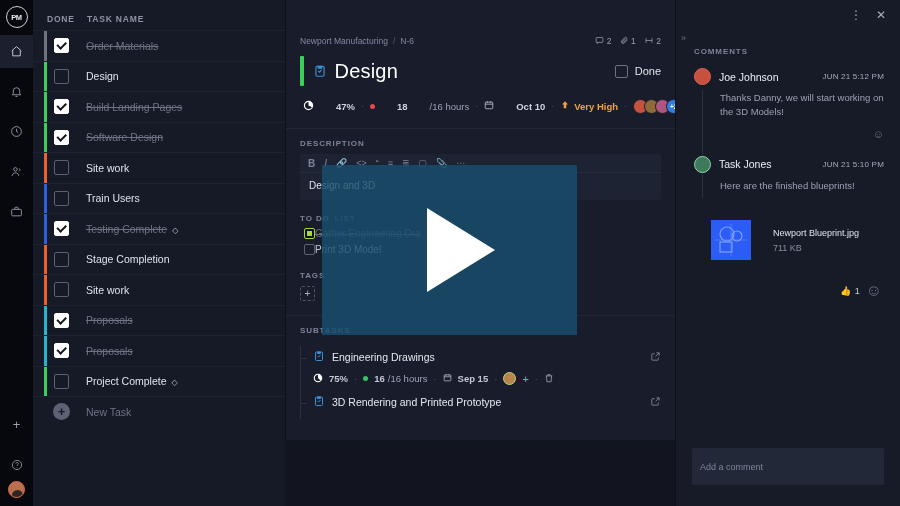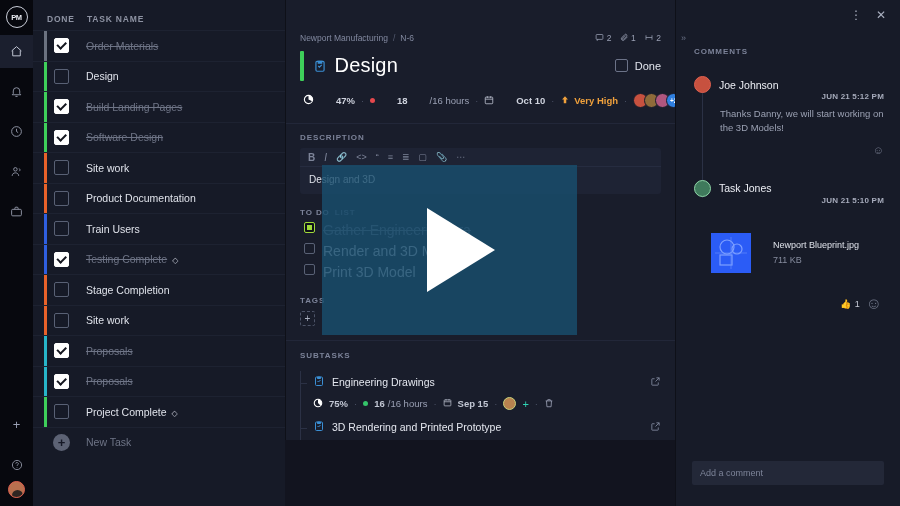--- a/index.html
+++ b/index.html
@@ -125,21 +125,21 @@
   .sect-label { font-size:8px; letter-spacing:0.9px; color:#7c8399; font-weight:bold; padding:10px 14px 0 14px;}
   .editor { margin:6px 14px 0 14px; background:#1e2334; border-radius:3px; }
   .editor-toolbar { display:flex; align-items:center; gap:9px; height:19px; padding:0 8px; border-bottom:1px solid #262c40; color:#7a melhor;}
   .editor-toolbar { color:#7d8499; font-size:9px; }
   .editor-toolbar b,.editor-toolbar i { font-size:10px; }
   .editor-body { padding:7px 9px 9px 9px; font-size:10px; color:#dfe2ea; }
 
   .todo-head { display:flex; align-items:baseline; gap:5px; padding:14px 14px 0 14px;}
   .todo-head .t1 { font-size:8px;letter-spacing:0.9px;color:#7c8399;font-weight:bold;}
   .todo-head .t2 { font-size:8px;letter-spacing:0.9px;color:#5d6479;font-weight:bold;}
-  .todo-item { display:flex; align-items:flex-start; gap:8px; padding:5px 14px 0 18px; font-size:14px; color:#c6cad6;}
+  .todo-item { display:flex; align-items:flex-start; padding:5px 14px 0 18px; font-size:10px; color:#c6cad6;}
   .todo-cb { width:11px;height:11px;border:1.3px solid #59melhor; }
   .todo-cb { border:1.3px solid #596175; border-radius:2px; flex:0 0 11px;}
   .todo-cb.filled { background:#0e1018; border-color:#9fd93a; display:flex;align-items:center;justify-content:center;}
   .todo-cb.filled::after{content:"";width:5px;height:5px;background:#9fd93a;}
   .todo-item.done span { color:#666d81; text-decoration:line-through;}
 
   .tags-sect { padding:16px 14px 0 14px;}
   .tag-add{ width:15px;height:15px;border:1px dashed #4d5468;border-radius:2px;color:#aab0c0;
             display:flex;align-items:center;justify-content:center;font-size:10px;margin-top:6px;}
 
@@ -160,34 +160,34 @@
     border-left:1px solid #0e1018; position:relative;
   }
   .cm-collapse { position:absolute; left:5px; top:33px; color:#6b7287; font-size:9px;}
   .cm-head { font-size:8px; letter-spacing:0.9px; color:#7c8399; font-weight:bold; padding:47px 0 0 18px;}
   .cm-list { padding:12px 16px 0 18px; position:relative; }
   .cm-thread-line { position:absolute; left:26px; top:34px; width:1px; height:108px; background:#2b3145;}
   .cm { margin-bottom:16px; position:relative;}
   .cm-top { display:flex; align-items:center; gap:8px; }
   .cm-av { width:17px;height:17px;border-radius:50%; position:relative; overflow:hidden; flex:0 0 17px;}
   .cm-name { font-size:10.5px; color:#eceef4; }
-  .cm-time { margin-left:auto; font-size:8px; font-weight:bold; color:#a6abbb; letter-spacing:0.2px;margin-top:24px;}
+  .cm-time { margin-left:auto; font-size:8px; font-weight:normal; color:#a6abbb; letter-spacing:0.2px;}
   .cm-body { font-size:9.5px; line-height:1.45; color:#9ba1b3; padding:6px 0 0 26px; }
   .cm-emoji { text-align:right; color:#6e7486; font-size:11px; padding-top:9px;}
 
   .attach { display:flex; align-items:center; gap:22px; padding:12px 16px 0 35px; }
   .attach-thumb {
     width:40px;height:40px;background:#2b5cf6;flex:0 0 40px; position:relative; overflow:hidden;
   }
   .attach-name { font-size:9px; color:#dfe2ea; }
   .attach-size { font-size:9px; color:#868c9e; margin-top:5px;}
   .reactions { display:flex; align-items:center; justify-content:flex-end; gap:6px; padding:22px 18px 0 0; }
   .react-pill { display:flex; align-items:center; gap:3px; font-size:9px; color:#c9cdd8;}
   .cm-input {
-    position:absolute; left:16px; right:16px; bottom:21px; height:24px;
+    position:absolute; left:16px; right:16px; bottom:21px; height:37px;
     background:#232838; border-radius:2px; display:flex; align-items:center;
     padding:0 8px; font-size:9px; color:#7d8499;
   }
 
   
   .winbar { position:absolute; right:0; top:0; height:30px; display:flex; align-items:center; gap:14px; padding-right:14px; z-index:5;}
   .winbar div { color:#aab0c0; font-size:12px; line-height:1; }
 
   
   .video-ov {
@@ -298,25 +298,20 @@
         </div>
         <div class="tl-row done">
           <span class="stripe" style="background:#3ecf5a"></span>
           <span class="tl-cb on"></span>
           <span class="tl-name">Software Design</span>
         </div>
         <div class="tl-row">
           <span class="stripe" style="background:#e8622a"></span>
           <span class="tl-cb"></span>
           <span class="tl-name">Site work</span>
-        </div>
-        <div class="tl-row">
-          <span class="stripe" style="background:#e8622a"></span>
-          <span class="tl-cb"></span>
-          <span class="tl-name">Product Documentation</span>
         </div>
         <div class="tl-row">
           <span class="stripe" style="background:#2f5fe0"></span>
           <span class="tl-cb"></span>
           <span class="tl-name">Train Users</span>
         </div>
         <div class="tl-row done">
           <span class="stripe" style="background:#2f5fe0"></span>
           <span class="tl-cb on"></span>
           <span class="tl-name">Testing Complete<span class="tl-milestone">◇</span></span>
@@ -474,24 +469,20 @@
     </div>
 
     <div class="todo-head">
       <span class="t1">TO DO</span>
       <span class="t2">LIST</span>
     </div>
     <div id="todo-items">
         <div class="todo-item done">
           <span class="todo-cb filled"></span>
           <span>Gather Engineering Dra</span>
-        </div>
-        <div class="todo-item">
-          <span class="todo-cb"></span>
-          <span>Render and 3D Model</span>
         </div>
         <div class="todo-item">
           <span class="todo-cb"></span>
           <span>Print 3D Model</span>
         </div>
       </div>
 
     <div class="tags-sect">
       <div class="sect-label" style="padding:0">TAGS</div>
       <div class="tag-add">+</div>
@@ -574,20 +565,21 @@
             </div>
             <div class="cm-body">Thanks Danny, we will start working on the 3D Models!</div>
             <div class="cm-emoji">☺</div>
           </div>
           <div class="cm">
             <div class="cm-top">
               <span class="cm-av" style="background:#3f7a5c;border:1.5px solid #8fd6a8"></span>
               <span class="cm-name">Task Jones</span>
               <span class="cm-time">JUN 21 5:10 PM</span>
             </div>
+            <div class="cm-body">Here are the finished blueprints!</div>
           </div>
         </div>
     </div>
 
     <div class="attach">
       <div class="attach-thumb">
         <svg width="40" height="40" viewBox="0 0 40 40" fill="none" stroke="#7ea0ff" stroke-width="1.2">
           <circle cx="16" cy="14" r="7"></circle>
             <circle cx="26" cy="16" r="5"></circle>
             <rect x="9" y="22" width="12" height="10"></rect>

